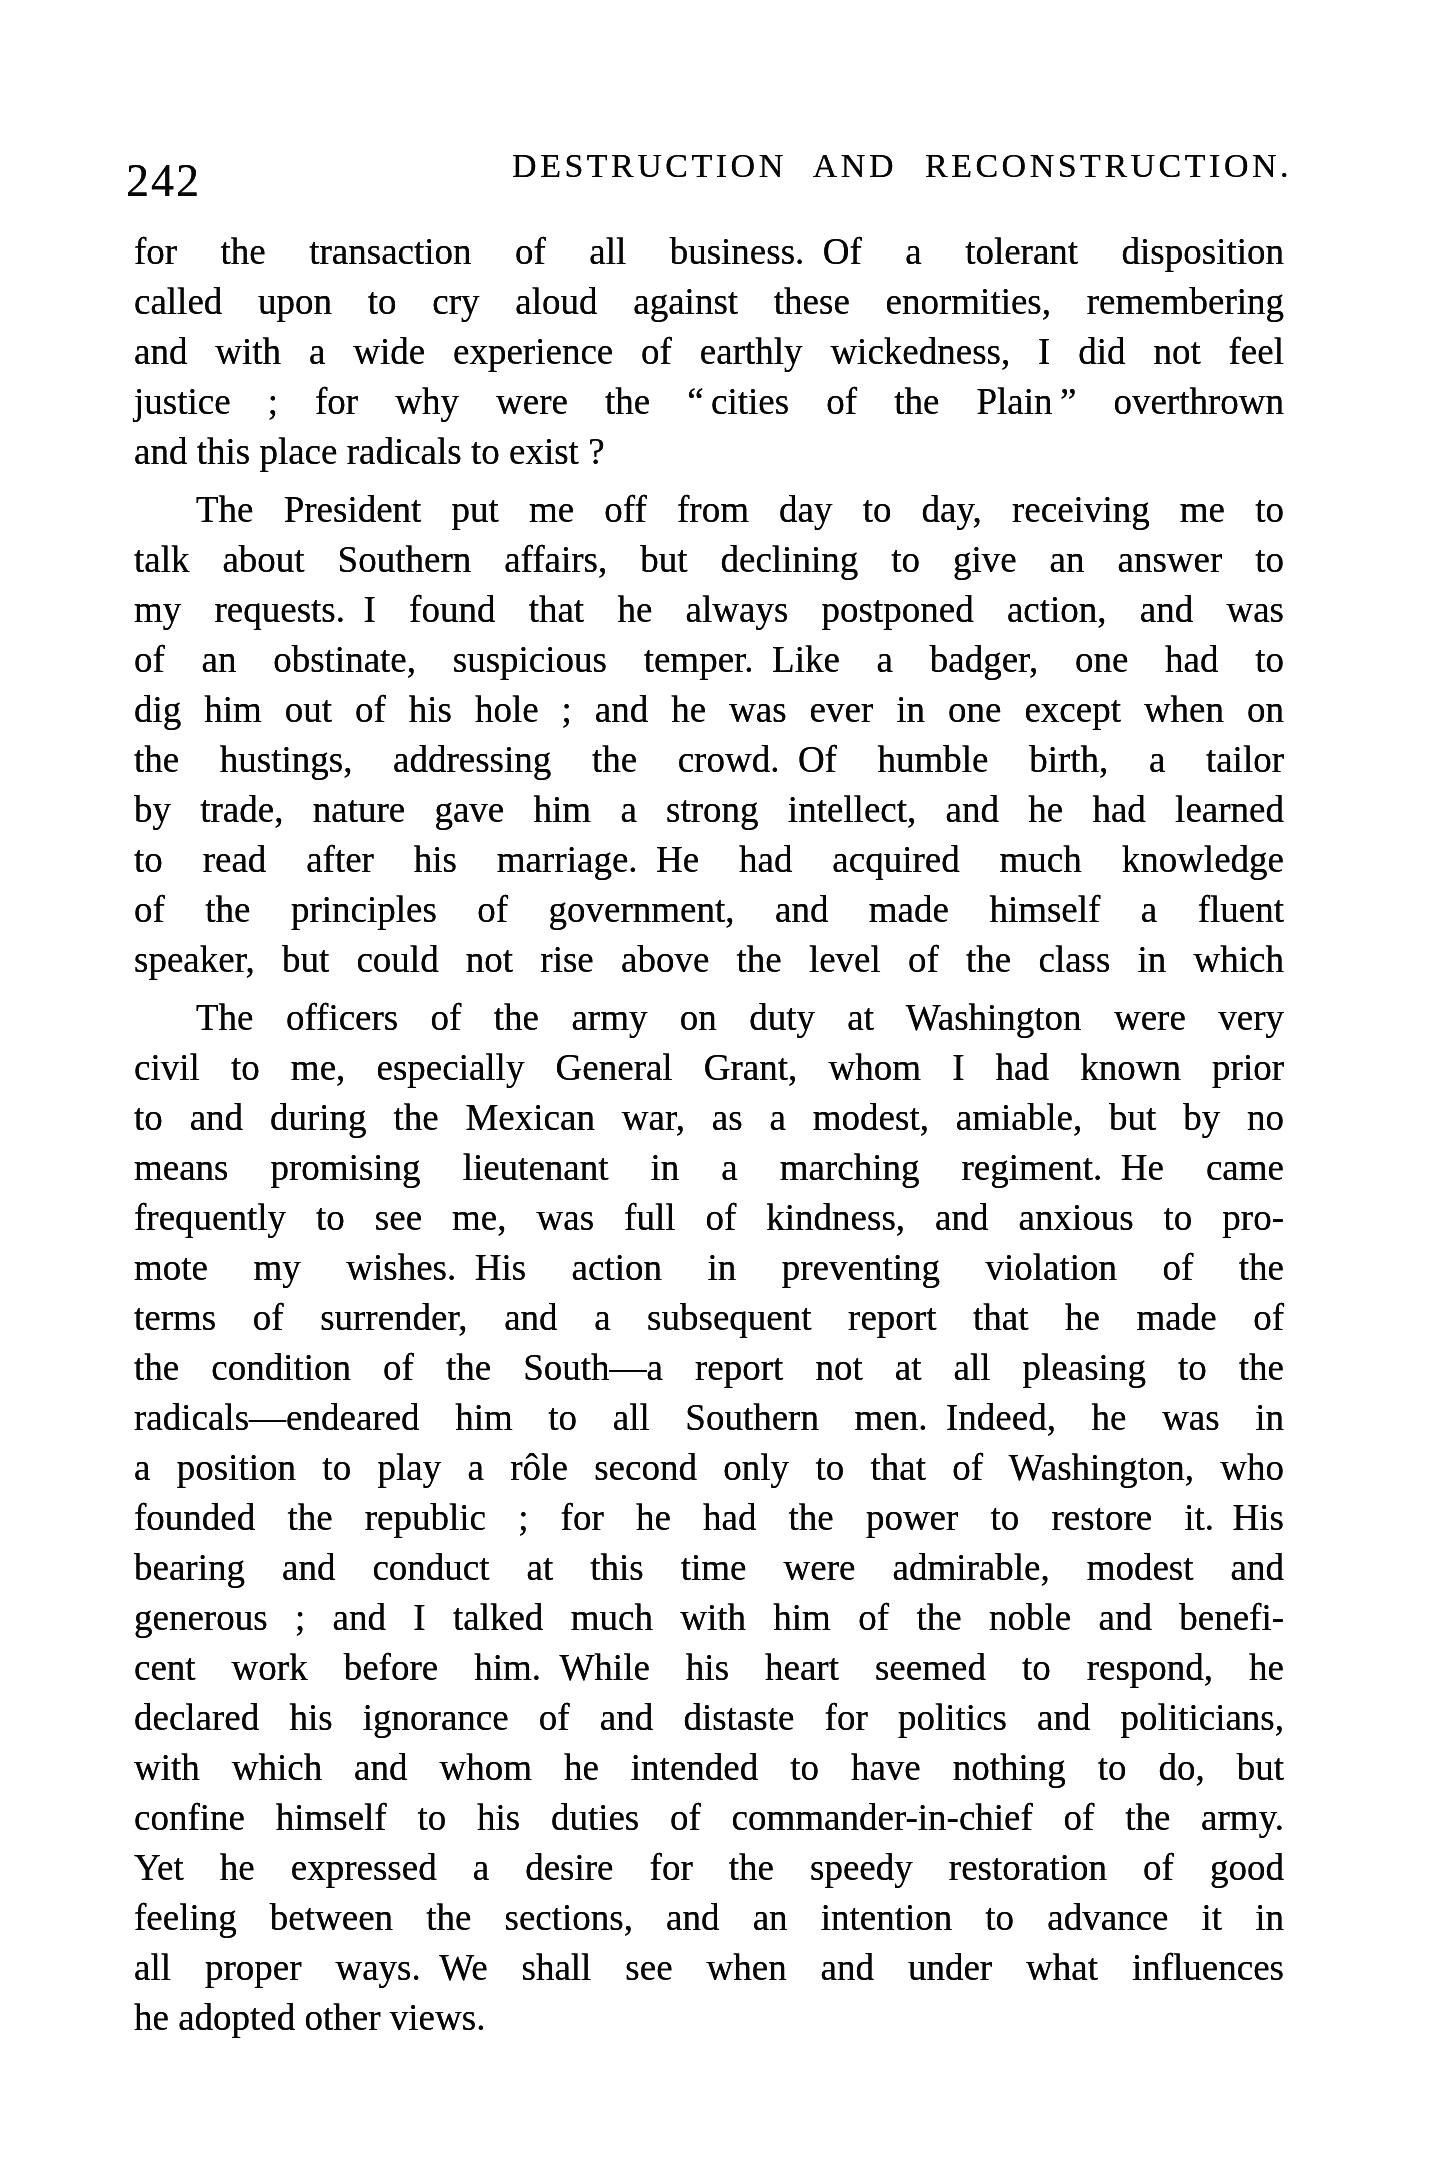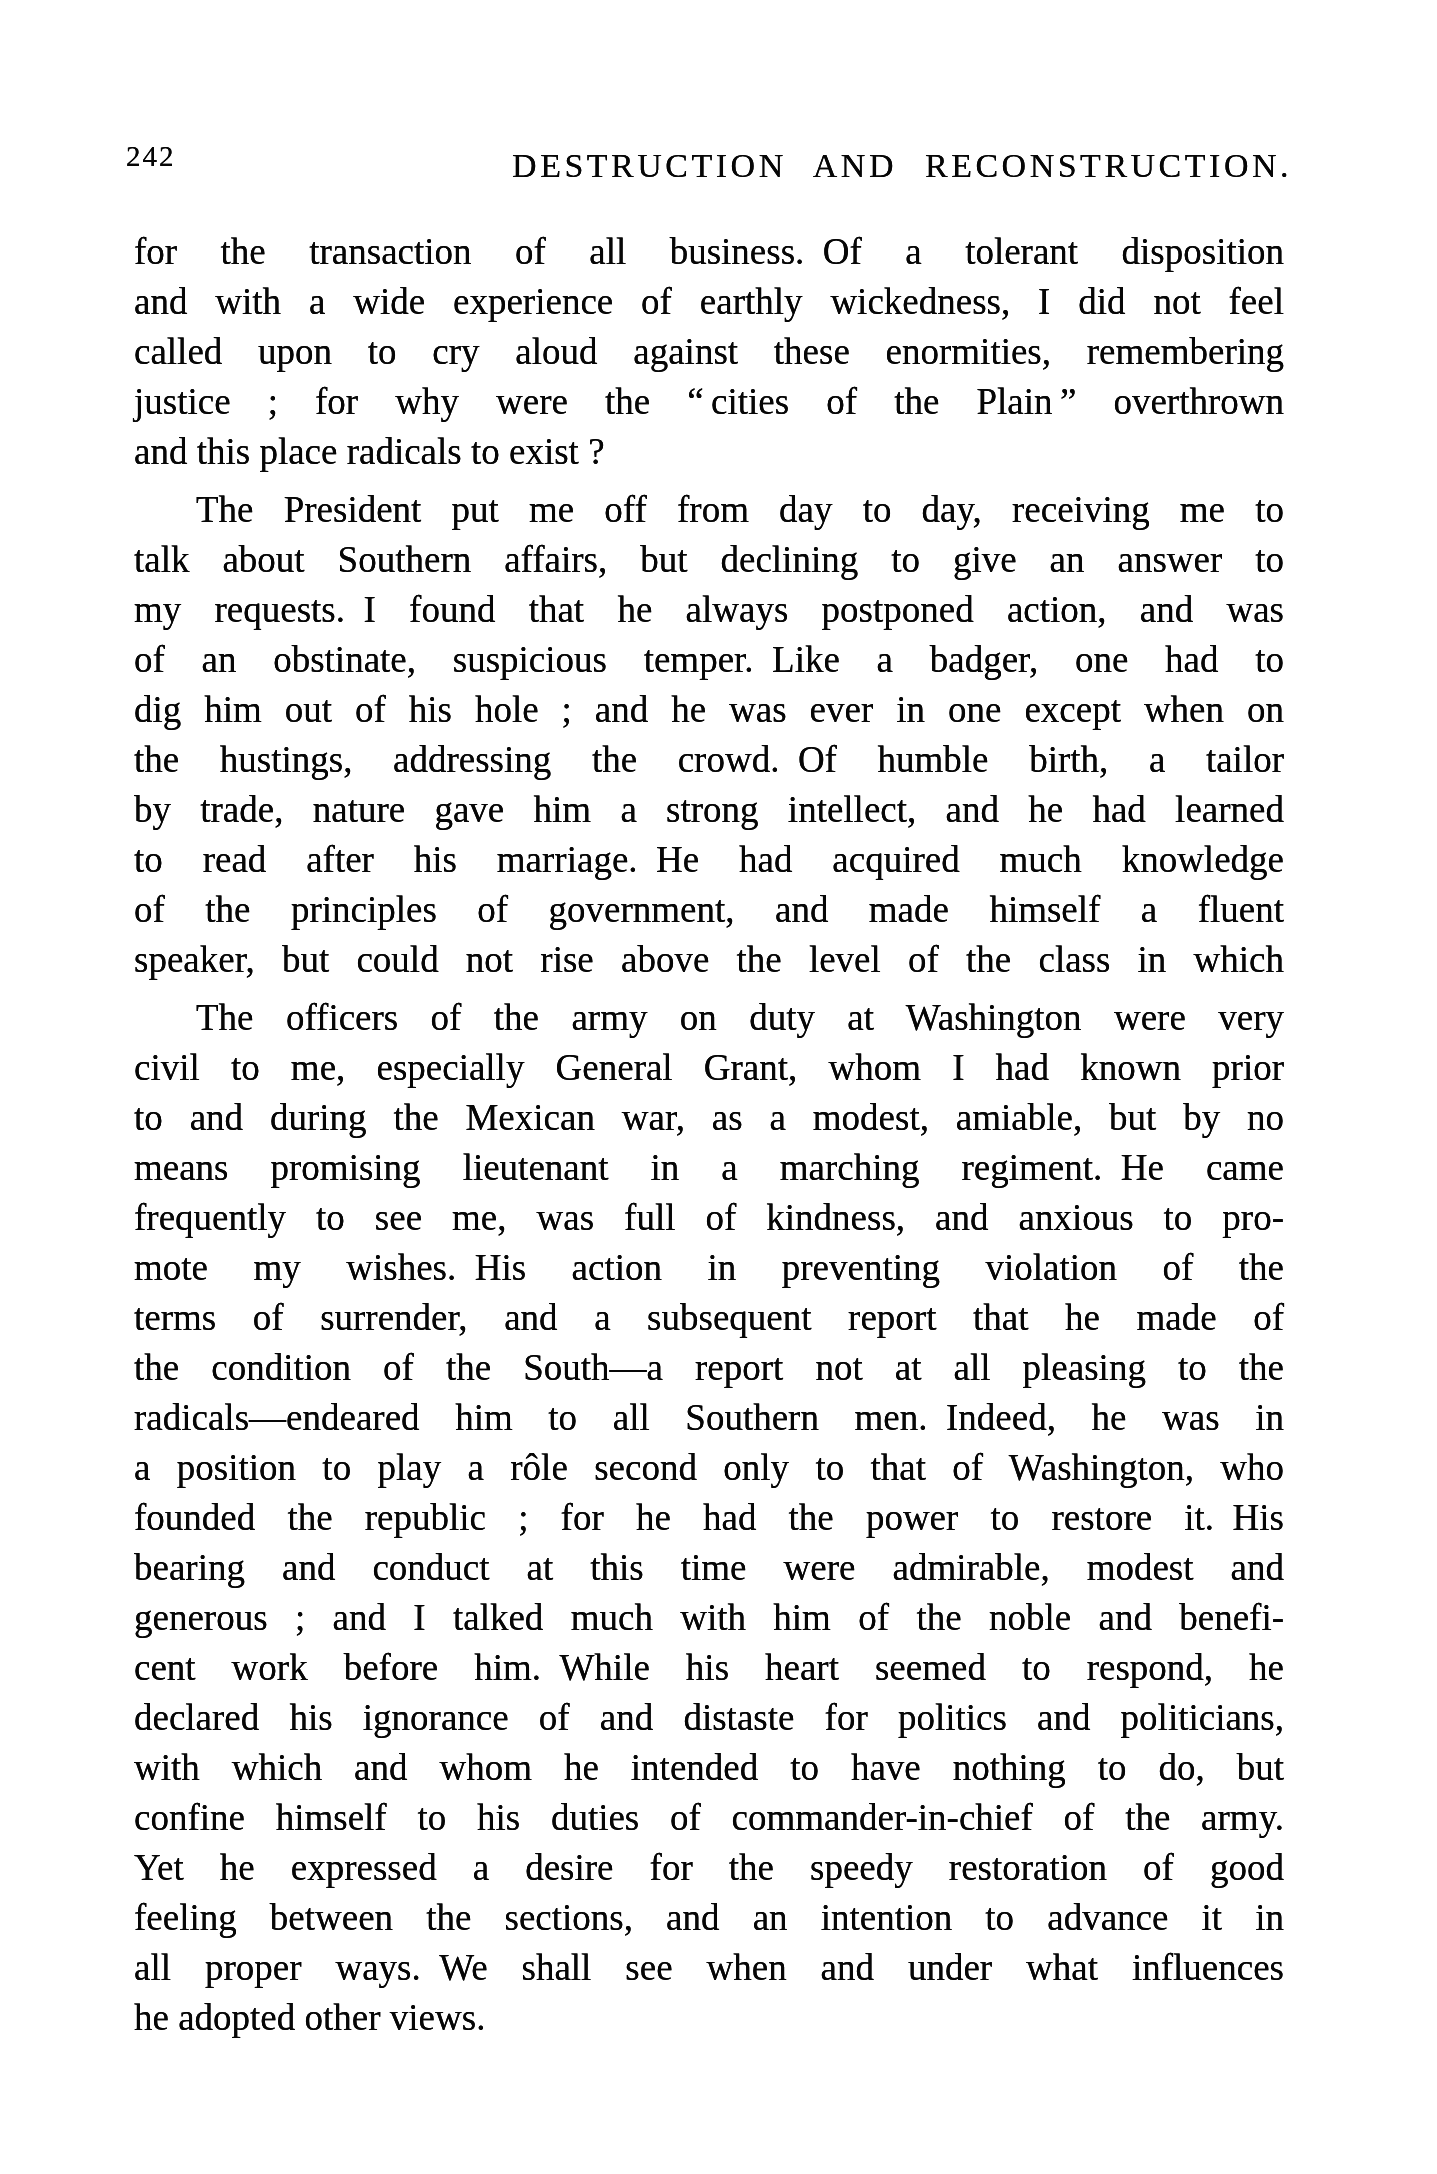--- a/index.html
+++ b/index.html
@@ -19,22 +19,22 @@
   .page-header {
     position: absolute;
     top: 140px;
     left: 126px;
     width: 1166px;
     height: 52px;
   }
   .page-number {
     position: absolute;
     left: 0;
-    top: 2px;
-    font-size: 29px;
+    top: 18px;
+    font-size: 46px;
     line-height: 1;
     letter-spacing: 2px;
     text-shadow: 0 0 0.6px #000;
   }
   .running-title {
     display: block;
     text-align: right;
     font-size: 34px;
     line-height: 52px;
     letter-spacing: 3.5px;
@@ -66,22 +66,22 @@
 <body>
 
 <div class="page">
   <div class="page-header">
     <span class="page-number">242</span>
     <span class="running-title">DESTRUCTION AND RECONSTRUCTION.</span>
   </div>
   <div class="page-body" id="page-body">
       <div class="para">
         <div class="line">for the transaction of all business. Of a tolerant disposition</div>
+        <div class="line">called upon to cry aloud against these enormities, remembering</div>
         <div class="line">and with a wide experience of earthly wickedness, I did not feel</div>
-        <div class="line">called upon to cry aloud against these enormities, remembering</div>
         <div class="line">justice ; for why were the “ cities of the Plain ” overthrown</div>
         <div class="line par-end">and this place radicals to exist ?</div>
       </div>
       <div class="para">
         <div class="line ind">The President put me off from day to day, receiving me to</div>
         <div class="line">talk about Southern affairs, but declining to give an answer to</div>
         <div class="line">my requests. I found that he always postponed action, and was</div>
         <div class="line">of an obstinate, suspicious temper. Like a badger, one had to</div>
         <div class="line">dig him out of his hole ; and he was ever in one except when on</div>
         <div class="line">the hustings, addressing the crowd. Of humble birth, a tailor</div>

